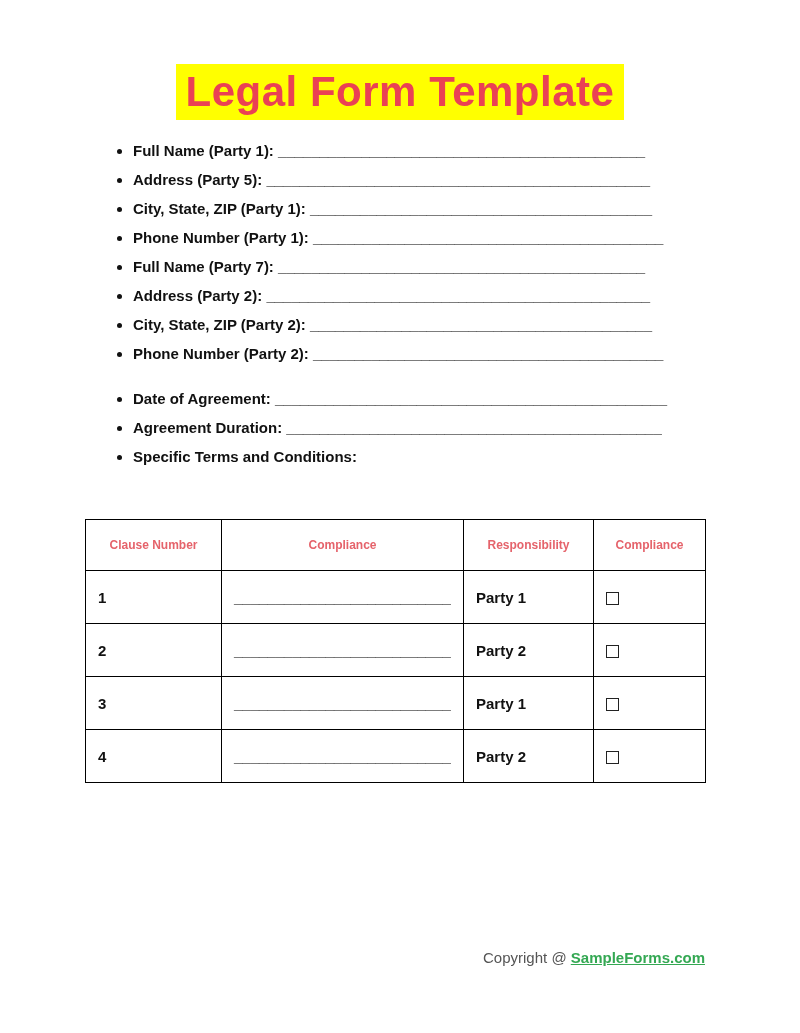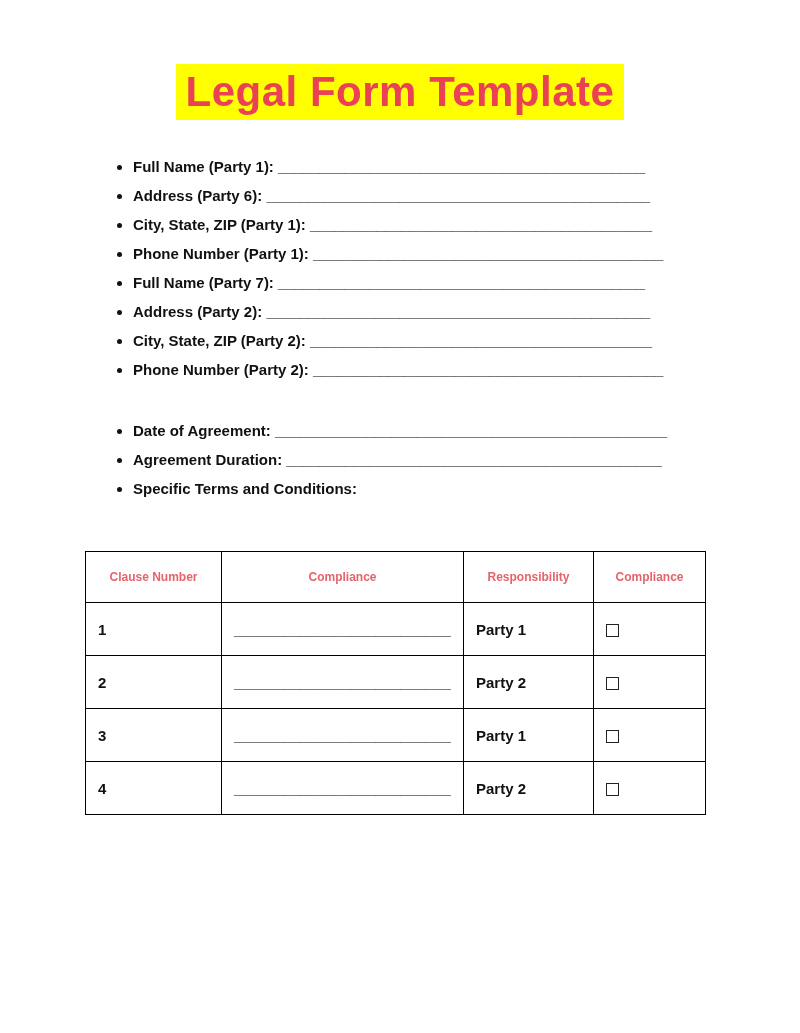--- a/index.html
+++ b/index.html
@@ -29,21 +29,21 @@
   .section-heading{
     color:#e5636b;
     font-size:15.5px;
     font-weight:bold;
     margin:0;
   }
   .h-parties{margin-top:58px;}
   .h-agreement{margin-top:44px;}
   ul.fields{
     list-style:disc;
-    margin:32px 0 0 0;
+    margin:16px 0 0 0;
     padding-left:48px;
   }
   ul.fields li{
     font-size:15px;
     font-weight:bold;
     line-height:29px;
     color:#111;
     white-space:nowrap;
   }
   .lbl{color:#111;}
@@ -109,21 +109,21 @@
 
   <div class="title-wrap">
     <h1 class="doc-title">Legal Form Template</h1>
   </div>
 
   <div class="content">
 
 
     <ul class="fields">
       <li><span class="lbl">Full Name (Party 1): </span><span class="line">____________________________________________</span></li>
-      <li><span class="lbl">Address (Party 6): </span><span class="line">______________________________________________</span></li>
+      <li><span class="lbl">Address (Party 5): </span><span class="line">______________________________________________</span></li>
       <li><span class="lbl">City, State, ZIP (Party 1): </span><span class="line">_________________________________________</span></li>
       <li><span class="lbl">Phone Number (Party 1): </span><span class="line">__________________________________________</span></li>
       <li><span class="lbl">Full Name (Party 7): </span><span class="line">____________________________________________</span></li>
       <li><span class="lbl">Address (Party 2): </span><span class="line">______________________________________________</span></li>
       <li><span class="lbl">City, State, ZIP (Party 2): </span><span class="line">_________________________________________</span></li>
       <li><span class="lbl">Phone Number (Party 2): </span><span class="line">__________________________________________</span></li>
     </ul>
 
 
     <ul class="fields">
@@ -170,14 +170,17 @@
           <td>4</td>
           <td><span class="line">__________________________</span></td>
           <td>Party 2</td>
           <td><span class="checkbox"></span></td>
         </tr>
       </tbody>
     </table>
 
   </div>
 
+  <div class="footer">
+    <span>Copyright @ </span><a class="footer-link">SampleForms.com</a>
+  </div>
 
 </div>
 
 </body></html>

